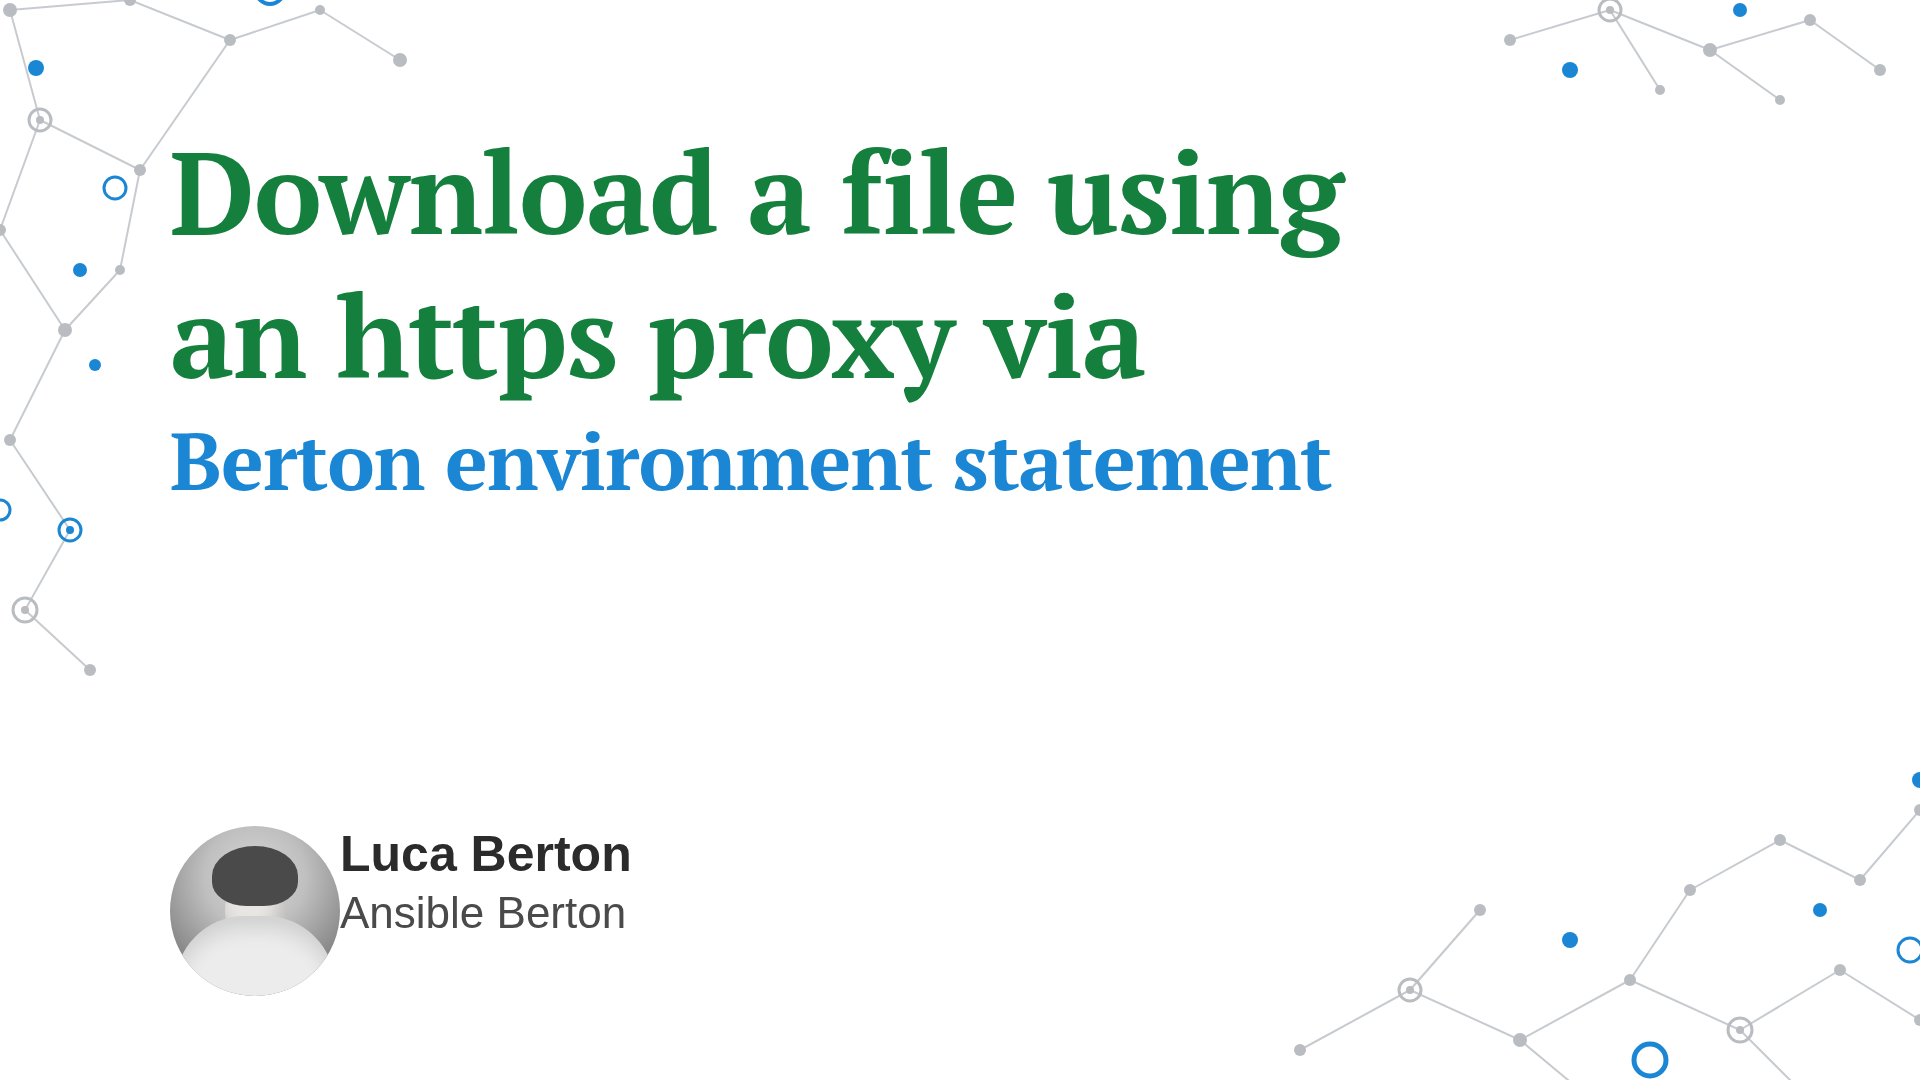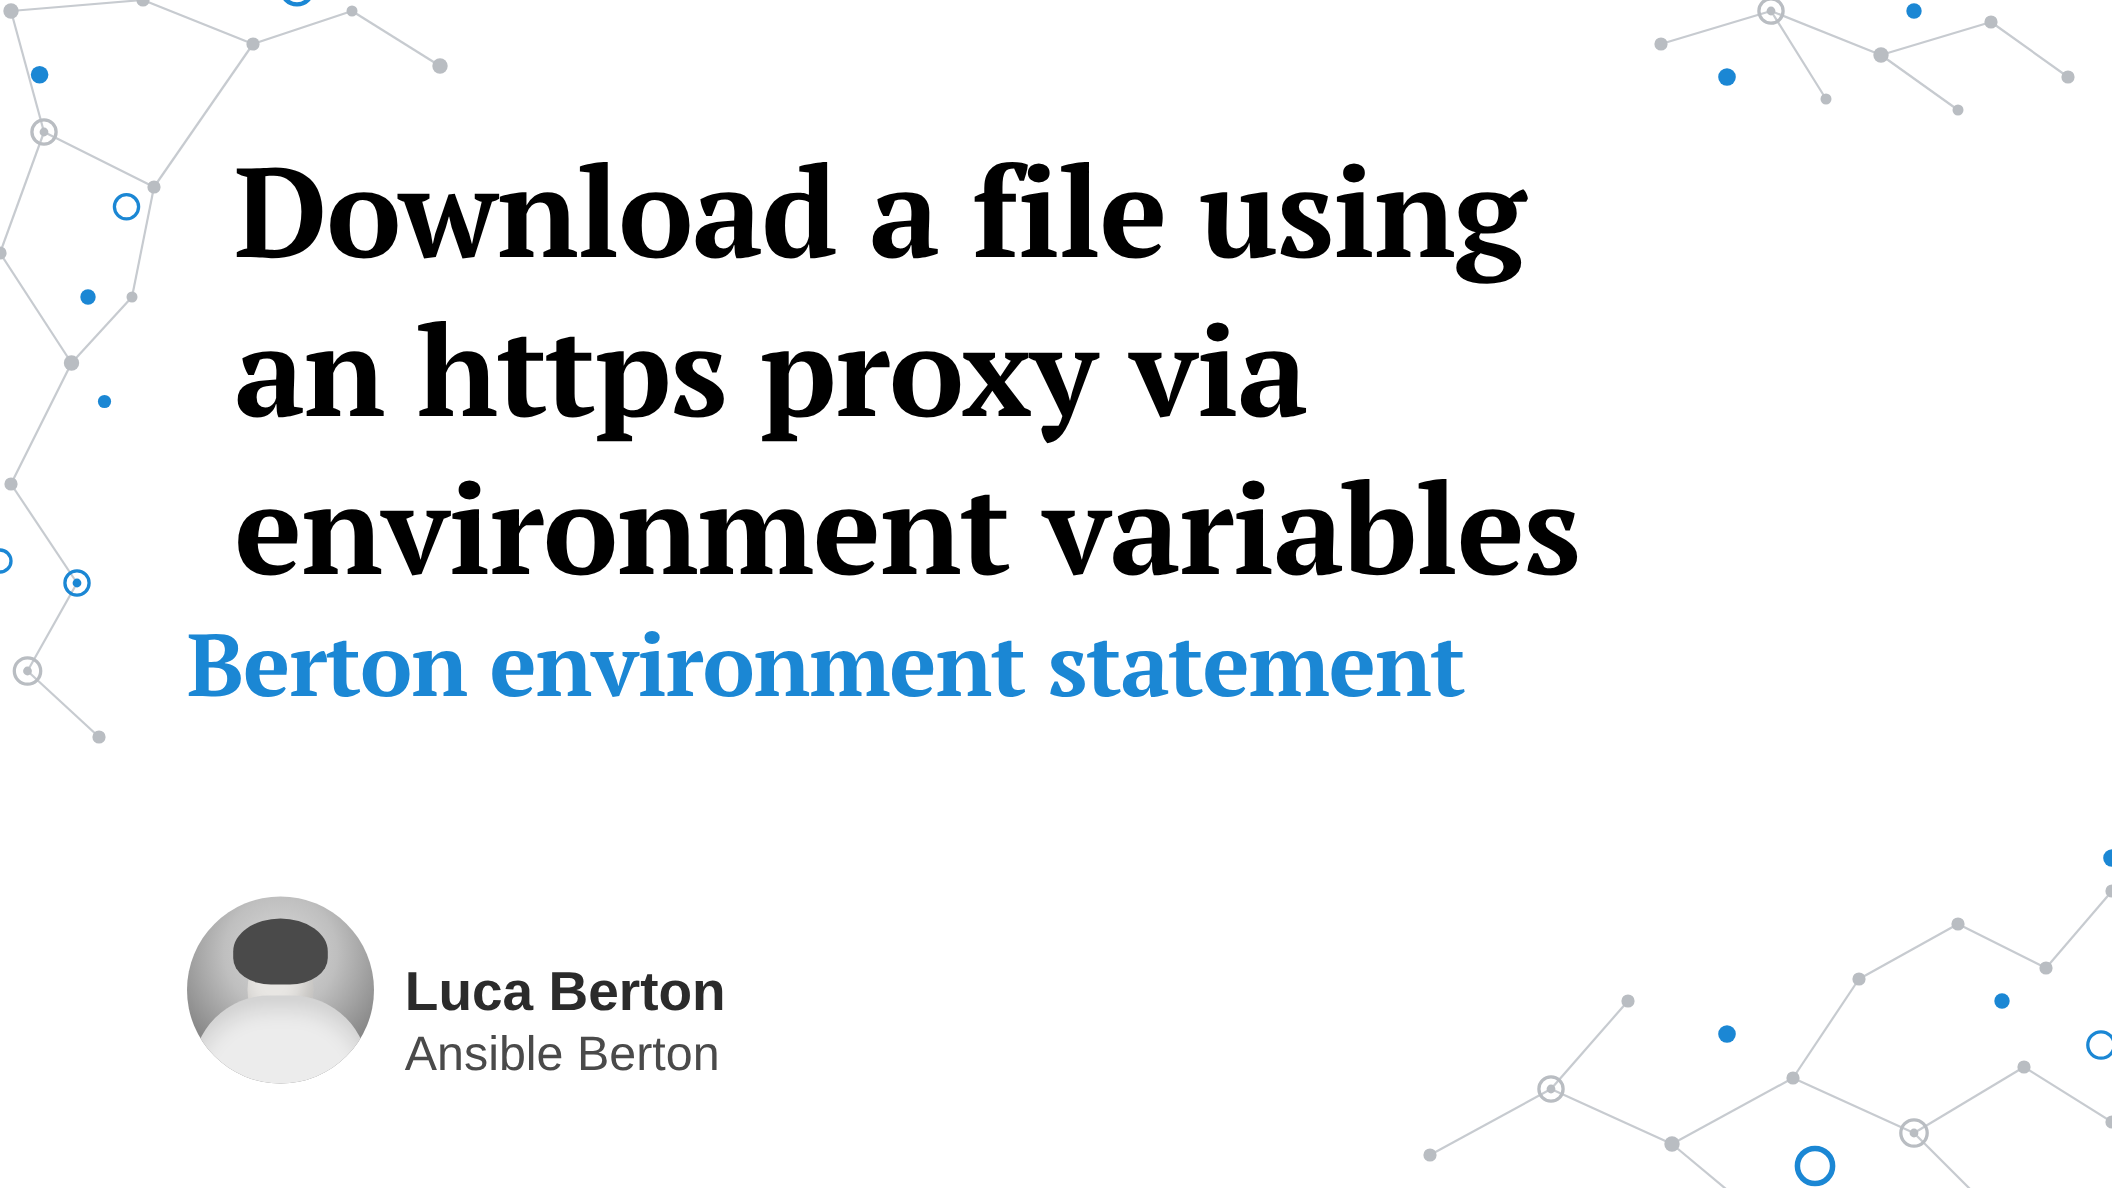--- a/index.html
+++ b/index.html
@@ -5,24 +5,24 @@
 * { margin: 0; padding: 0; box-sizing: border-box; }
 html, body { width: 1920px; height: 1080px; overflow: hidden; background: #fff; font-family: "Segoe UI", "Helvetica Neue", Arial, sans-serif; }
 .slide { position: relative; width: 1920px; height: 1080px; }
 
 
 .net { position: absolute; pointer-events: none; }
 .net svg { display: block; }
 
 
 .content { position: absolute; left: 170px; top: 120px; right: 60px; }
-.title { font-family: "PT Serif", Georgia, "Times New Roman", serif; font-weight: 700; color: #000000; font-size: 115px; line-height: 1.25; letter-spacing: -1px; margin-left: 43px; }
+.title { font-family: "PT Serif", Georgia, "Times New Roman", serif; font-weight: 700; color: #15803d; font-size: 115px; line-height: 1.25; letter-spacing: -1px; }
 .subtitle { font-family: "PT Serif", Georgia, "Times New Roman", serif; font-weight: 700; color: #1b87d4; font-size: 80px; line-height: 1.1; margin-top: 8px; letter-spacing: -1px; }
 
-.author-block { position: absolute; left: 170px; bottom: 95px; display: flex; align-items: flex-end; gap: 28px; }
+.author-block { position: absolute; left: 170px; bottom: 84px; display: flex; align-items: flex-start; }
 .avatar { width: 170px; height: 170px; border-radius: 50%; background: radial-gradient(circle at 50% 30%, #d9d9d9 0%, #bfbfbf 35%, #8a8a8a 70%, #6d6d6d 100%); position: relative; overflow: hidden; flex-shrink: 0; }
 .avatar::before { content: ""; position: absolute; left: 50%; top: 28%; width: 60px; height: 72px; background: #e8e6e3; border-radius: 50% 50% 48% 48%; transform: translateX(-50%); box-shadow: inset -6px -10px 18px rgba(0,0,0,.18); }
 .avatar::after { content: ""; position: absolute; left: 50%; bottom: -30px; width: 160px; height: 110px; background: #ececec; border-radius: 70px 70px 0 0; transform: translateX(-50%); box-shadow: inset 0 12px 20px rgba(0,0,0,.12); }
 .hair { position: absolute; left: 50%; top: 12%; width: 86px; height: 60px; background: #4a4a4a; border-radius: 50% 50% 40% 40%; transform: translateX(-50%); }
 .author-name { font-family: "Segoe UI", Arial, sans-serif; font-weight: 700; color: #2b2b2b; font-size: 50px; line-height: 1.15; }
 .author-role { font-family: "Segoe UI", Arial, sans-serif; font-weight: 400; color: #4a4a4a; font-size: 44px; line-height: 1.15; margin-top: 4px; }
 </style>
 </head>
 <body>
 
@@ -142,21 +142,20 @@
         <circle cx="690" cy="260" r="12" fill="none" stroke="#1b87d4" stroke-width="3"></circle>
         <circle cx="700" cy="90" r="8" fill="#1b87d4"></circle>
       </g>
     </svg>
   </div>
 
   <div class="content">
     <div class="title">
       <span>Download a file using</span><br>
       <span>an https proxy via</span><br>
-      <span>environment variables</span>
     </div>
     <div class="subtitle">Berton environment statement</div>
   </div>
 
   <div class="author-block">
     <div class="avatar">
         <div class="hair"></div>
       </div>
     <div>
       <div class="author-name">Luca Berton</div>

